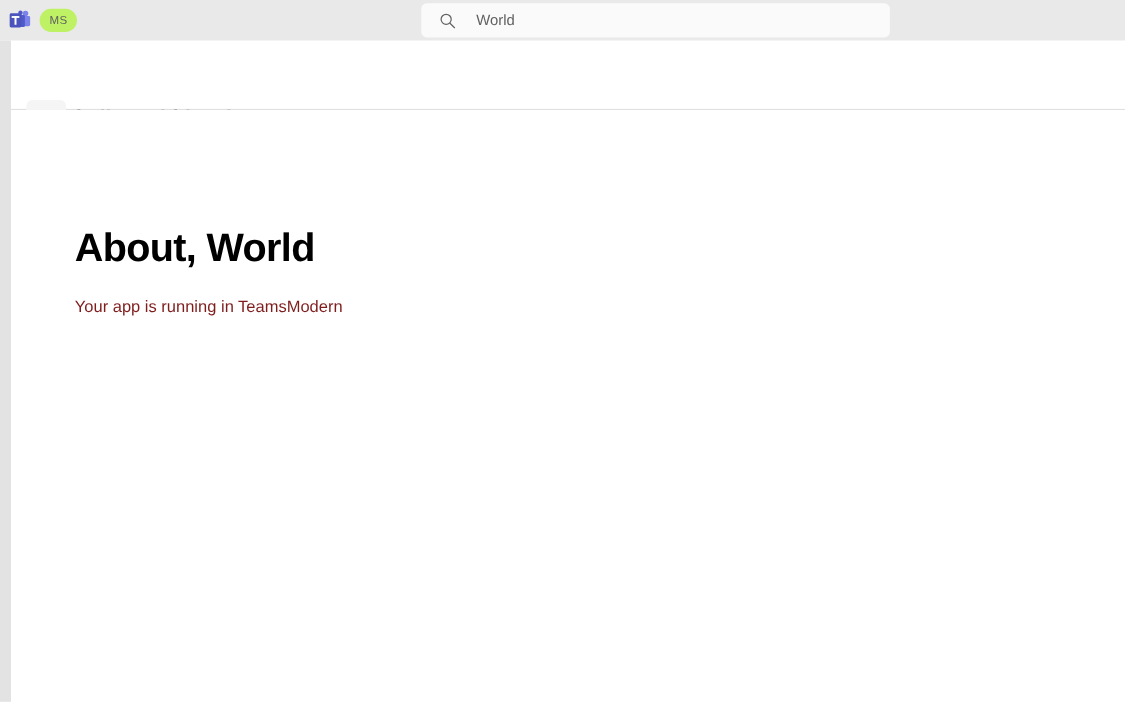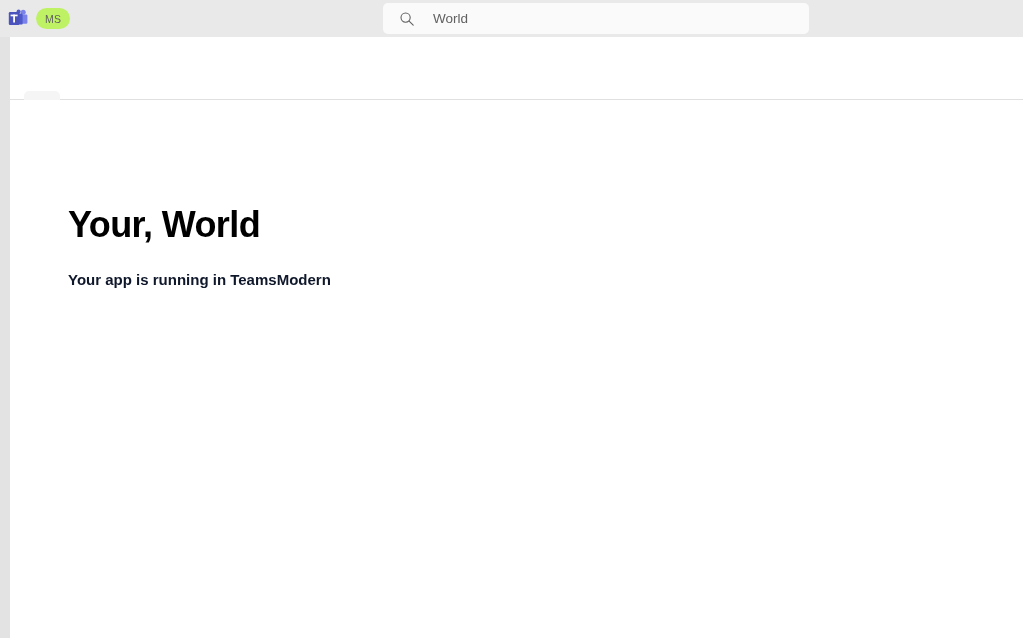--- a/index.html
+++ b/index.html
@@ -172,23 +172,22 @@
     color: #000000;
     letter-spacing: -0.6px;
     white-space: nowrap;
   }
 
   #hello-subtext {
     position: absolute;
     left: 58px;
     top: 171px;
     font-size: 15px;
-    color: #0f172a;
-    white-space: nowrap;
-    font-weight: bold;
+    color: #7f1d1d;
+    white-space: nowrap;
   }
 </style>
 </head>
 <body>
 
 <div id="topbar">
 
   <span id="teams-logo">
     <svg width="21" height="21" viewBox="0 0 21 21" xmlns="http://www.w3.org/2000/svg">
       <circle cx="15.2" cy="4.3" r="2.5" fill="#7b83eb"></circle>
@@ -233,17 +232,17 @@
 
     <span id="app-title">helloworld-local</span>
 
     <span class="app-tab" id="tab-personal">Personal Tab</span>
     <span class="app-tab" id="tab-about">About</span>
     <span id="tab-underline"></span>
 
   </div>
 
   <div id="content">
-    <div id="hello-heading">Your, World</div>
+    <div id="hello-heading">About, World</div>
     <div id="hello-subtext">Your app is running in TeamsModern</div>
   </div>
 
 </div>
 
 </body></html>

